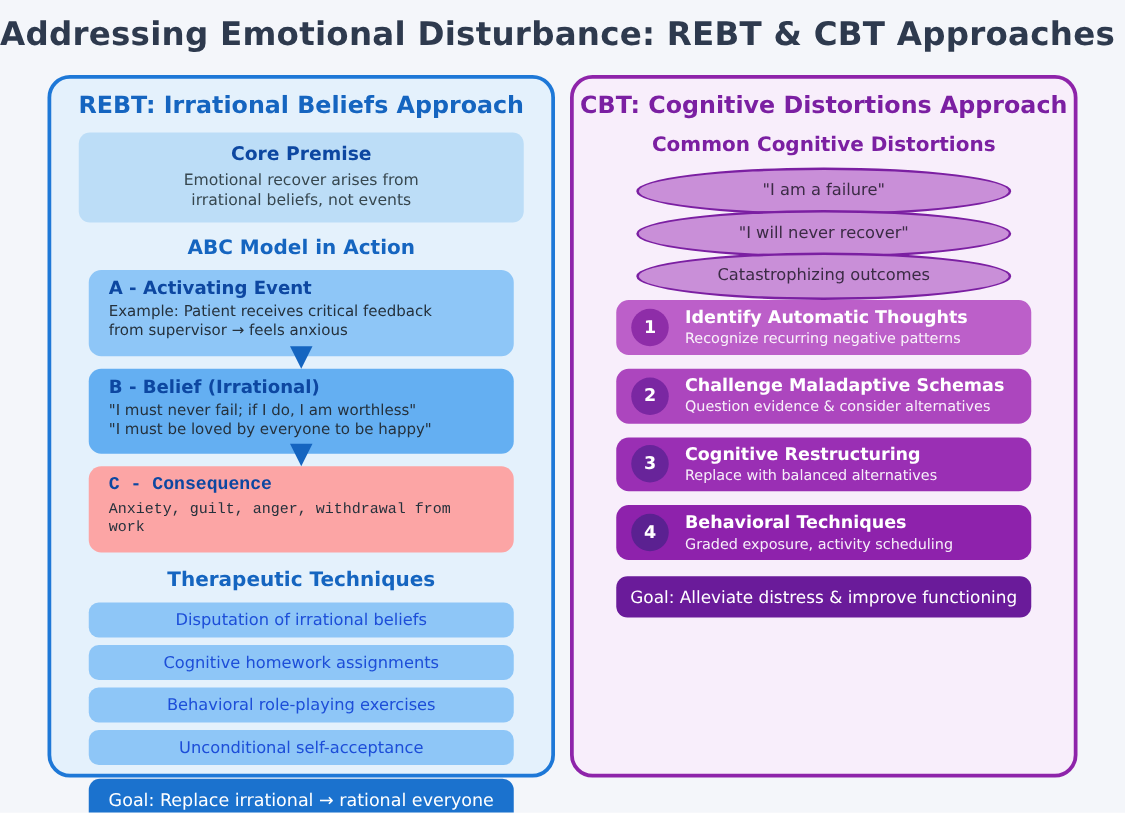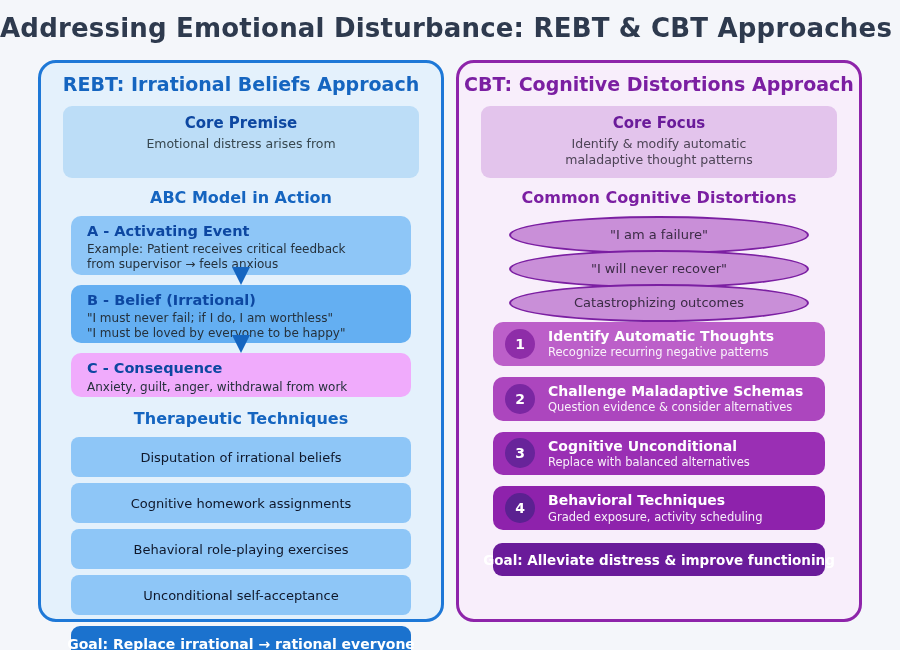--- a/index.html
+++ b/index.html
@@ -36,36 +36,36 @@
   .core-line{font-size:12.5px;line-height:1.32;}
   .left .core-line{color:#37474f;}
   .right .core-line{color:#4d4456;}
   .sec{
     margin:10px 0 8px;text-align:center;font-size:16px;font-weight:bold;line-height:1.25;
   }
   .sec.blue{color:#1565c0;}
   .sec.purple{color:#7b1fa2;}
   .sec.purple-dk{color:#6a1b9a;}
   .abc{
-    margin:0 30px;border-radius:10px;padding:6px 16px 2px;min-height:44px;
+    margin:0 30px;border-radius:10px;padding:6px 16px 12px;min-height:44px;
   }
   .abc-title{font-size:14.5px;font-weight:bold;color:#0d47a1;line-height:1.25;margin-bottom:2px;}
   .abc-line{font-size:12px;color:#25313c;line-height:1.28;}
   .arrow-gap{height:10px;position:relative;z-index:2;}
   .arrow-gap::after{
     content:"";position:absolute;left:50%;top:-8px;transform:translateX(-50%);
     border:9px solid transparent;border-bottom:0;border-top:18px solid #1565c0;
   }
   .tech{
-    margin:0 30px 6px;height:40px;border-radius:8px;background:#8ec6f7;
+    margin:0 30px 6px;height:28px;border-radius:8px;background:#8ec6f7;
     display:flex;align-items:center;justify-content:center;
-    font-size:13px;color:#0f172a;text-align:center;
+    font-size:13px;color:#1d4ed8;text-align:center;
   }
   .goal{
-    border-radius:9px;text-align:right;font-weight:bold;color:#ffffff;
+    border-radius:9px;text-align:right;font-weight:normal;color:#ffffff;
     display:flex;align-items:center;justify-content:center;white-space:nowrap;
   }
   .goal.goal-blue{margin:11px 30px 0;height:36px;background:#1b72ce;font-size:14px;}
   .goal.goal-purple{margin:13px 34px 0;height:33px;background:#6a1b9a;font-size:13.5px;}
   .ellipse{
     width:300px;height:38px;margin:0 auto;border-radius:50%;
     background:#c98fd8;border:2px solid #7b1fa2;
     display:flex;align-items:center;justify-content:center;
     font-size:13px;color:#3b2b45;position:relative;
   }
@@ -86,64 +86,60 @@
 <body>
 
 <div class="stage">
   <h1 class="title">Addressing Emotional Disturbance: REBT &amp; CBT Approaches</h1>
 
   <section class="panel left">
     <h2 class="ph blue">REBT: Irrational Beliefs Approach</h2>
 
     <div class="core blue-core">
       <div class="core-title blue-accent">Core Premise</div>
-      <div class="core-line">Emotional distress arises from</div>
+      <div class="core-line">Emotional recover arises from</div>
+      <div class="core-line">irrational beliefs, not events</div>
     </div>
 
     <h3 class="sec blue">ABC Model in Action</h3>
 
     <div class="abc" style="background: rgb(142, 198, 247);">
       <div class="abc-title">A - Activating Event</div>
       <div class="abc-line">Example: Patient receives critical feedback</div>
       <div class="abc-line">from supervisor → feels anxious</div>
     </div>
 
     <div class="arrow-gap"></div>
 
     <div class="abc" style="background: rgb(100, 175, 242);">
       <div class="abc-title">B - Belief (Irrational)</div>
       <div class="abc-line">"I must never fail; if I do, I am worthless"</div>
       <div class="abc-line">"I must be loved by everyone to be happy"</div>
     </div>
 
     <div class="arrow-gap"></div>
 
-    <div class="abc" style="background: #f0abfc;">
+    <div class="abc" style="background: #fca5a5; font-family: Liberation Mono, monospace;">
       <div class="abc-title">C - Consequence</div>
       <div class="abc-line">Anxiety, guilt, anger, withdrawal from work</div>
     </div>
 
     <h3 class="sec blue" style="margin-top:12px;">Therapeutic Techniques</h3>
 
     <div class="tech">Disputation of irrational beliefs</div>
     <div class="tech">Cognitive homework assignments</div>
     <div class="tech">Behavioral role-playing exercises</div>
     <div class="tech">Unconditional self-acceptance</div>
 
     <div class="goal goal-blue">Goal: Replace irrational → rational everyone</div>
   </section>
 
   <section class="panel right">
     <h2 class="ph purple">CBT: Cognitive Distortions Approach</h2>
 
-    <div class="core purple-core">
-      <div class="core-title purple-accent">Core Focus</div>
-      <div class="core-line">Identify &amp; modify automatic</div>
-      <div class="core-line">maladaptive thought patterns</div>
-    </div>
 
     <h3 class="sec purple">Common Cognitive Distortions</h3>
 
     <div class="ellipse">"I am a failure"</div>
     <div class="ellipse">"I will never recover"</div>
     <div class="ellipse">Catastrophizing outcomes</div>
 
 
     <div class="step" style="background: rgb(188, 95, 201);">
       <div class="step-circle" style="background: rgb(142, 45, 168);">1</div>
@@ -157,21 +153,21 @@
       <div class="step-circle" style="background: rgb(122, 39, 162);">2</div>
       <div>
         <div class="step-title">Challenge Maladaptive Schemas</div>
         <div class="step-desc">Question evidence &amp; consider alternatives</div>
       </div>
     </div>
 
     <div class="step" style="background: rgb(154, 47, 180);">
       <div class="step-circle" style="background: rgb(104, 36, 154);">3</div>
       <div>
-        <div class="step-title">Cognitive Unconditional</div>
+        <div class="step-title">Cognitive Restructuring</div>
         <div class="step-desc">Replace with balanced alternatives</div>
       </div>
     </div>
 
     <div class="step" style="background: rgb(142, 34, 172);">
       <div class="step-circle" style="background: rgb(91, 33, 145);">4</div>
       <div>
         <div class="step-title">Behavioral Techniques</div>
         <div class="step-desc">Graded exposure, activity scheduling</div>
       </div>

